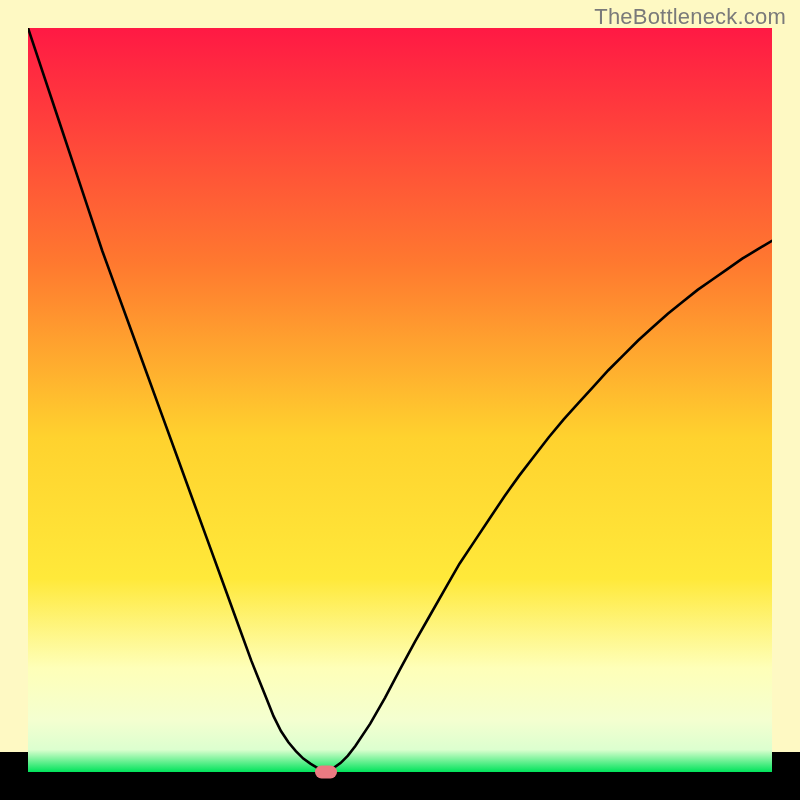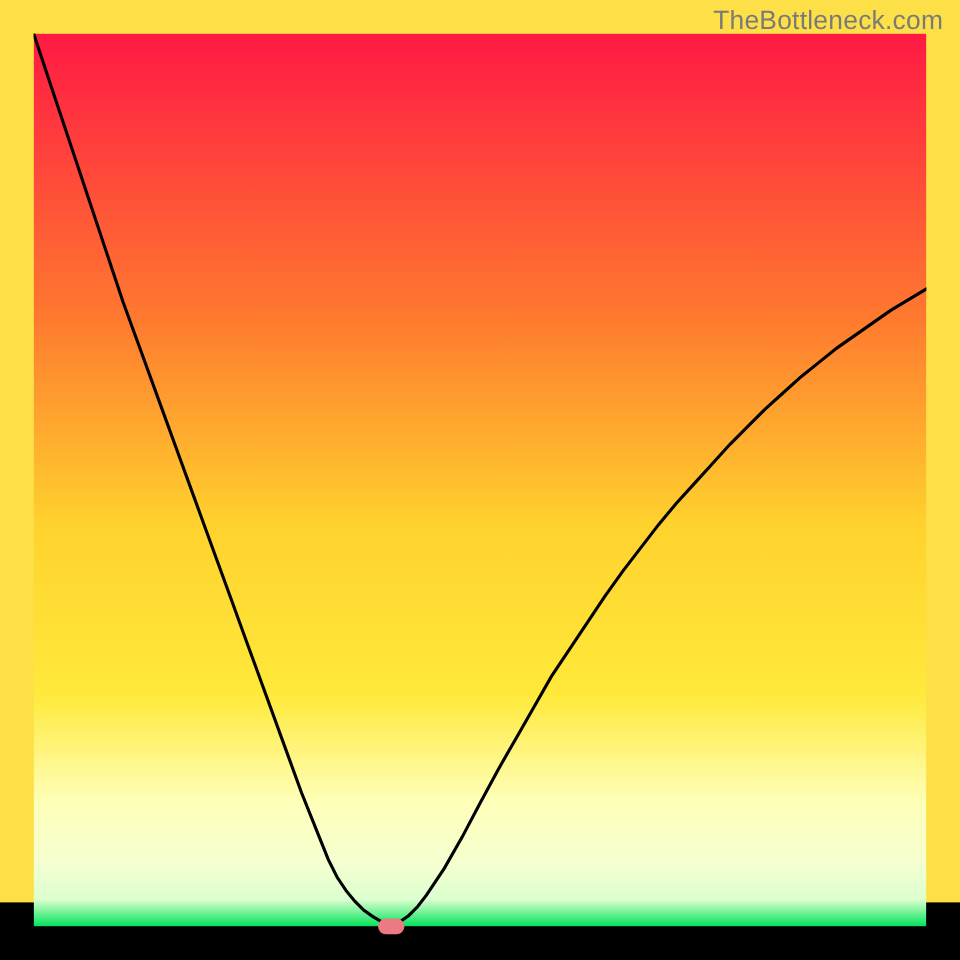--- a/index.html
+++ b/index.html
@@ -8,21 +8,21 @@
     width: 800px;
     height: 800px;
     background: #000;
     font-family: Arial, Helvetica, sans-serif;
     overflow: hidden;
   }
   .frame {
     position: relative;
     width: 800px;
     height: 752px;
-    background: #fde047;
+    background: #fef9c3;
   }
   .watermark {
     position: absolute;
     top: 4px;
     right: 14px;
     color: #7a7a7a;
     font-size: 22px;
     font-weight: 500;
     letter-spacing: 0.2px;
     user-select: none;

